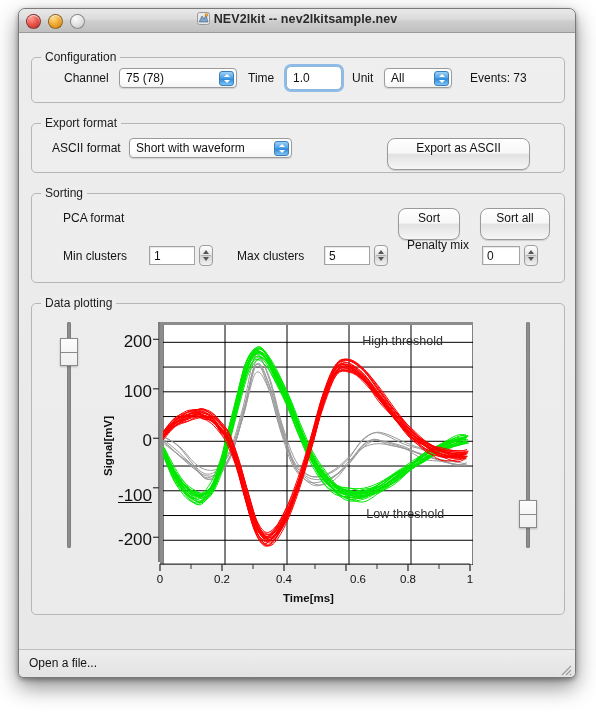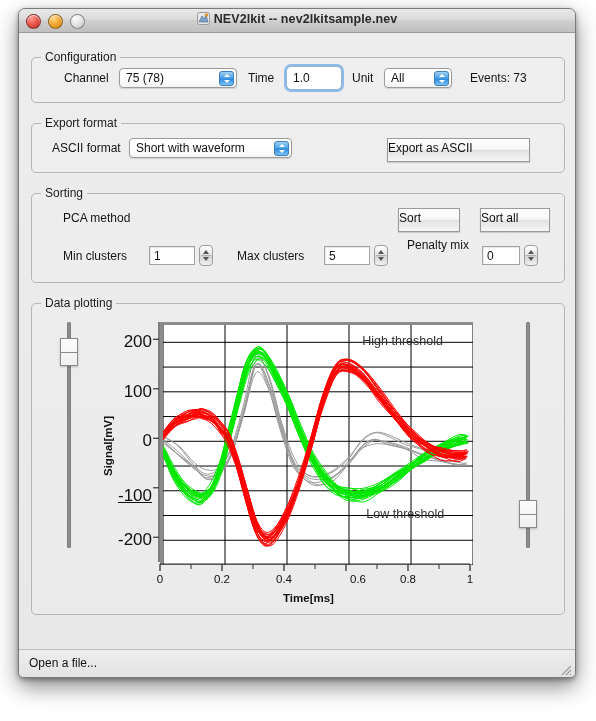--- a/index.html
+++ b/index.html
@@ -76,25 +76,25 @@
   .stepper{position:absolute;width:14px;height:21px;border-radius:4px;
            border:1px solid #9d9d9d;box-sizing:border-box;
            background:linear-gradient(to bottom,#ffffff,#e4e4e4 48%,#d2d2d2 52%,#f2f2f2);}
   .stepper .s-up,.stepper .s-dn{position:absolute;left:3px;width:0;height:0;
         border-left:3px solid transparent;border-right:3px solid transparent;}
   .stepper .s-up{top:4px;border-bottom:4px solid #555;}
   .stepper .s-dn{bottom:4px;border-top:4px solid #555;}
   .stepper .s-mid{position:absolute;left:1px;right:1px;top:9px;height:1px;background:#b0b0b0;}
 
   
-  .pill{position:absolute;height:24px;border-radius:0;
+  .pill{position:absolute;height:32px;border-radius:8px;
         border:1px solid #9a9a9a;box-sizing:border-box;
         background:linear-gradient(to bottom,#ffffff 0%,#f7f7f7 46%,#e2e2e2 52%,#f6f6f6 100%);
         box-shadow:0 1px 1px rgba(0,0,0,.14), inset 0 1px 0 rgba(255,255,255,.9);
-        font-size:12px;color:#111;line-height:19px;}
+        font-size:12px;color:#111;text-align:center;line-height:19px;}
 
   
   .vslider{position:absolute;width:18px;}
   .vslider .track{position:absolute;left:7px;top:0;bottom:0;width:4px;
                   border-radius:2px;background:#8d8d8d;
                   box-shadow:inset 0 0 0 1px #7e7e7e;}
   .vslider .thumb{position:absolute;left:0;width:18px;height:28px;
                   border:1px solid #8a8a8a;box-sizing:border-box;
                   background:linear-gradient(to bottom,#fcfcfc,#f0f0f0);
                   box-shadow:0 1px 2px rgba(0,0,0,.22);}
@@ -182,21 +182,21 @@
             <i class="dn"></i>
           </span>
       </div>
 
       <div class="pill" style="left:355px;top:14px;width:143px;">Export as ASCII</div>
     </div>
 
     <div class="group" style="left:12px;top:152px;width:532px;height:88px;">
       <div class="group-title">Sorting</div>
 
-      <div class="lbl" style="left:31px;top:17px;">PCA method</div>
+      <div class="lbl" style="left:31px;top:17px;">PCA format</div>
 
       <div class="pill" style="left:366px;top:14px;width:62px;">Sort</div>
       <div class="pill" style="left:448px;top:14px;width:70px;">Sort all</div>
 
       <div class="lbl" style="left:31px;top:55px;">Min clusters</div>
       <div class="tfield" style="left:117px;top:52px;width:46px;">
         <span>1</span>
       </div>
       <div class="stepper" style="left:167px;top:51px;">
         <i class="s-up"></i>

